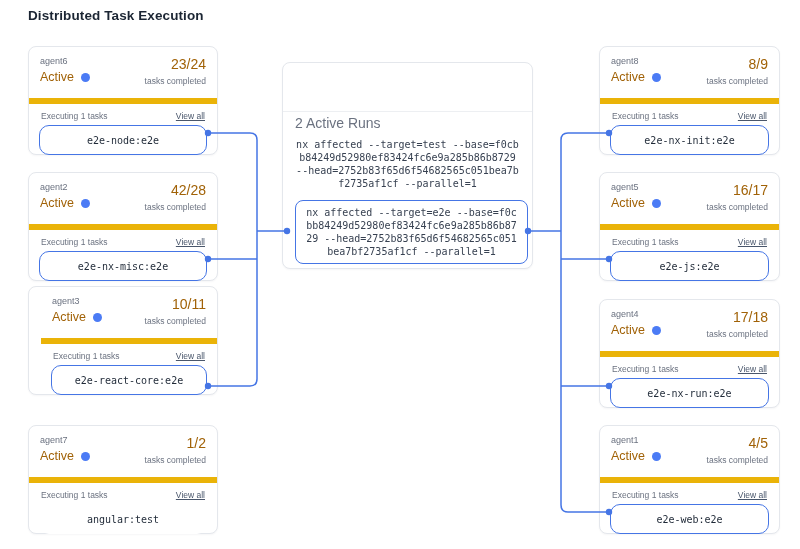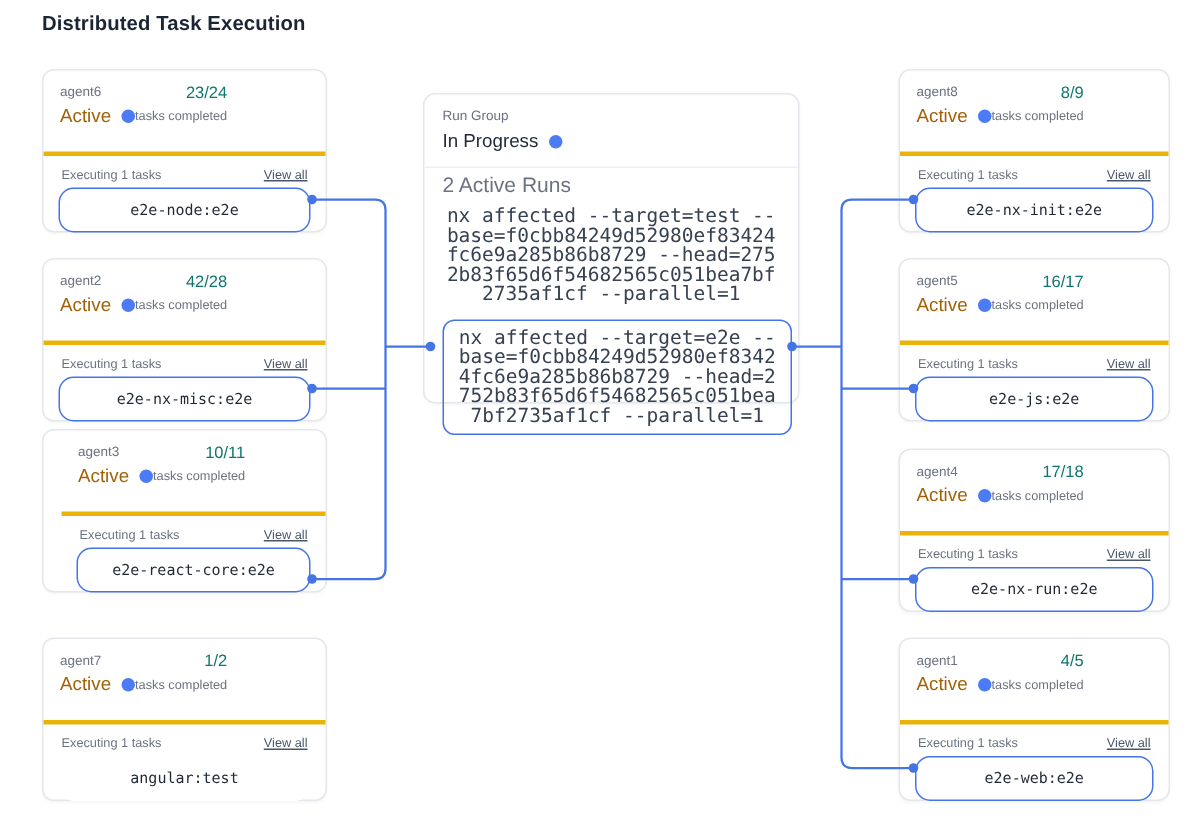--- a/index.html
+++ b/index.html
@@ -8,28 +8,28 @@
 
   .page-title { position:absolute; left:28px; top:8px; font-size:13.5px;
     font-weight:bold; color:#1b2533; letter-spacing:.1px; }
 
   .card { position:absolute; background:#fff; border:1px solid #e4e7ec;
     border-radius:8px; box-shadow:0 1px 2px rgba(16,24,40,.04); }
 
   
   .agent-card { width:190px; height:109px; }
   .agent-card.right { width:181px; }
-  .agent-header { height:57px; border-bottom:3px solid #eab308;
-    padding:9px 11px 0 11px; display:flex; justify-content:flex-start; }
+  .agent-header { height:57px; border-bottom:6px solid #eab308;
+    padding:9px 11px 0 11px; display:flex; justify-content:space-between; }
   .agent-name { font-size:9px; color:#6b7280; margin-bottom:4px; }
   .agent-status { font-size:12.5px; color:#a16207; display:flex;
     align-items:center; gap:7px; }
   .status-dot { width:9px; height:9px; border-radius:50%; background:#4b7bf5; }
   .agent-metrics { text-align:right; }
-  .agent-count { font-size:11px; color:#0f766e; margin-bottom:4px; }
+  .agent-count { font-size:14px; color:#a16207; margin-bottom:4px; }
   .caption { font-size:8.5px; color:#6b7280; }
   .agent-body { padding:4px 10px 0 10px; }
   .body-row { display:flex; justify-content:space-between; align-items:center;
     height:10px; margin:3px 2px 4px 2px; font-size:8.5px; color:#6b7280; }
   .view-all { font-size:8.5px; color:#49566b; text-decoration:underline;
     cursor:pointer; }
   .task-pill { height:30px; border:1.5px solid #4575e5; border-radius:10px;
     display:flex; align-items:center; justify-content:center;
     font-family:"DejaVu Sans Mono", monospace; font-size:10px; color:#1f2937;
     background:#fff; }
@@ -38,21 +38,21 @@
   
   .run-card { left:282px; top:62px; width:251px; height:207px; }
   .run-header { height:49px; border-bottom:1px solid #edeff2;
     padding:9px 12px 0 12px; display:flex; justify-content:space-between; }
   .run-label { font-size:9px; color:#6b7280; margin-bottom:5px; }
   .run-status { font-size:12.5px; color:#1f2937; display:flex;
     align-items:center; gap:7px; }
   .run-body { padding:6px 0 0 0; }
   .active-runs { font-size:14px; color:#6b7280; margin:0 12px 5px 12px;
     line-height:10px; }
-  .command { font-family:"DejaVu Sans Mono", monospace; font-size:13px;
+  .command { font-family:"DejaVu Sans Mono", monospace; font-size:10px;
     line-height:13px; color:#374151; text-align:center; word-break:break-all;
     padding:5px 9px; margin:0 4px 5px 4px; }
   .command.highlighted { border:1.5px solid #4575e5; border-radius:8px;
     padding:5px 8px;margin-left:12px; }
 
   
   .connectors { position:absolute; left:0; top:0; width:800px; height:549px;
     pointer-events:none; z-index:5; }
 </style>
 </head>
@@ -147,27 +147,20 @@
     <div class="body-row">
       <span>Executing 1 tasks</span>
       <span class="view-all">View all</span>
     </div>
     <div class="task-pill plain">angular:test</div>
   </div>
 </div>
 
 <div class="card run-card">
   <div class="run-header">
-    <div>
-      <div class="run-label">Run Group</div>
-      <div class="run-status">
-          <span>In Progress</span>
-          <span class="status-dot"></span>
-        </div>
-    </div>
   </div>
   <div class="run-body">
     <div class="active-runs">2 Active Runs</div>
     <div class="command">nx affected --target=test --base=f0cbb84249d52980ef83424fc6e9a285b86b8729 --head=2752b83f65d6f54682565c051bea7bf2735af1cf --parallel=1</div>
     <div class="command highlighted">nx affected --target=e2e --base=f0cbb84249d52980ef83424fc6e9a285b86b8729 --head=2752b83f65d6f54682565c051bea7bf2735af1cf --parallel=1</div>
   </div>
 </div>
 
 <div class="card agent-card right" style="left:599px; top:46px;">
   <div class="agent-header">

